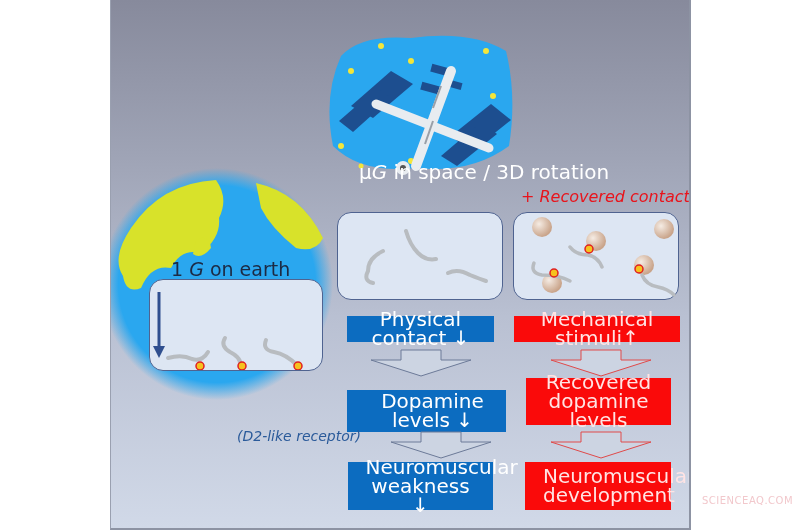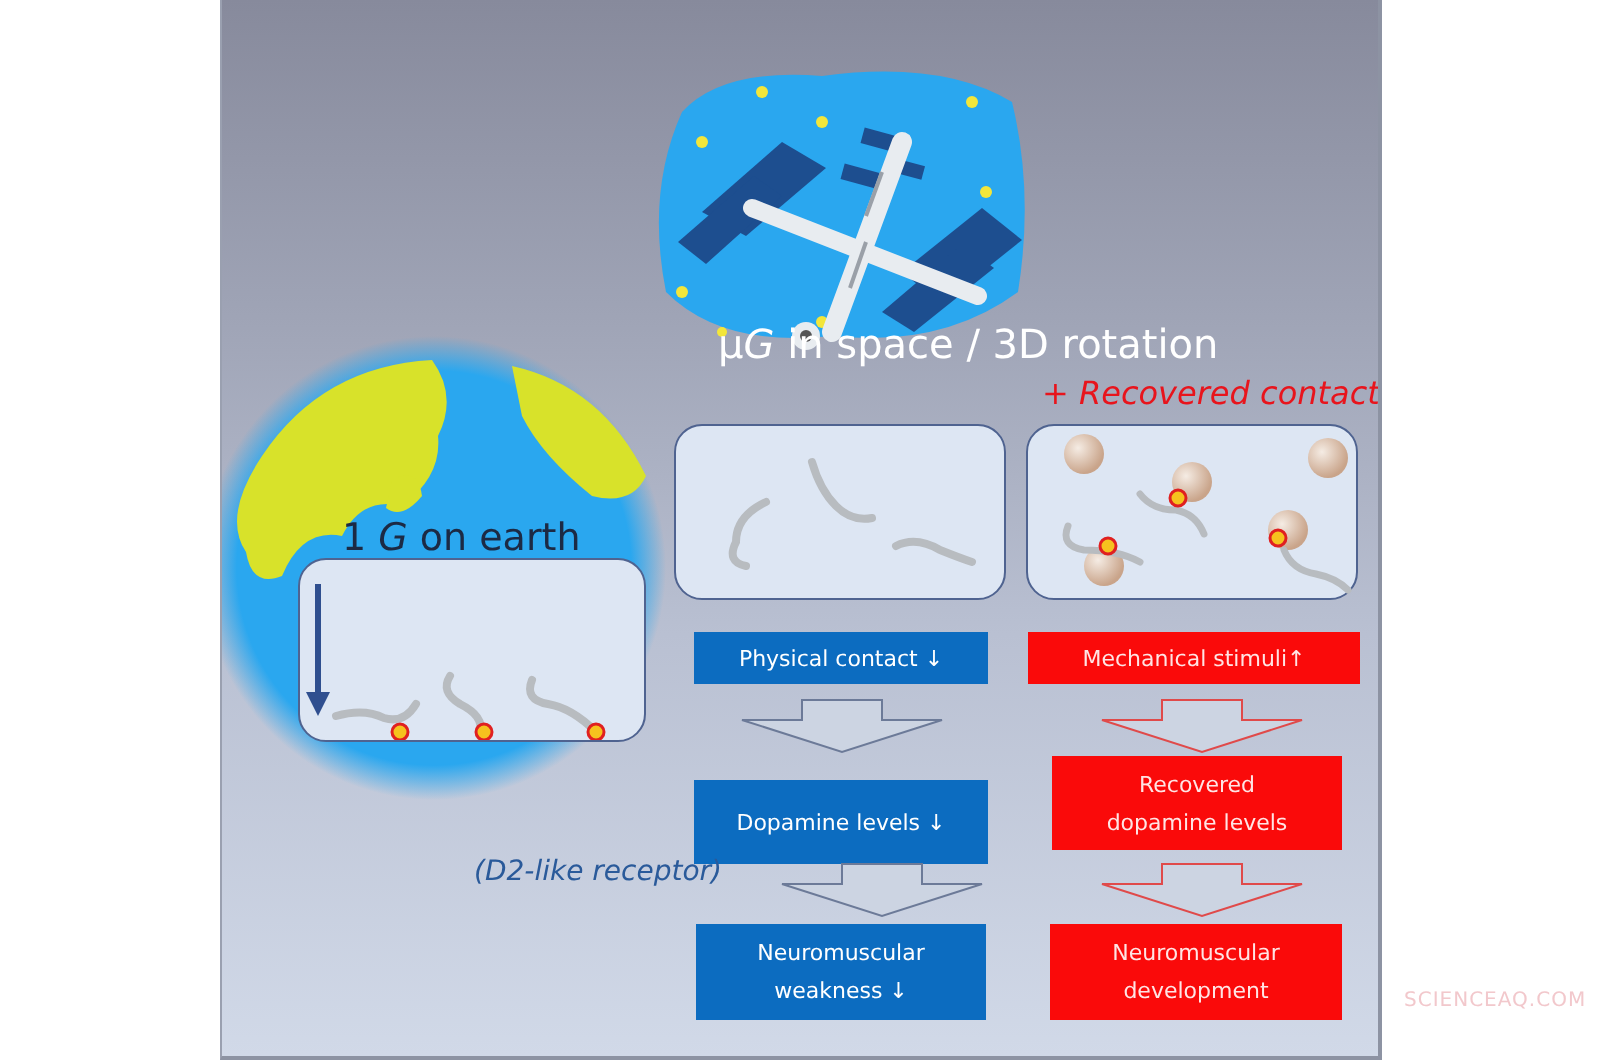--- a/index.html
+++ b/index.html
@@ -14,26 +14,26 @@
   .title-space { left: 248px; top: 160px; color: #ffffff; font-size: 20px; white-space: nowrap; }
   .title-space .mu { color: #ffffff; }
   .title-space i { font-style: italic; }
   .subtitle-contact { left: 410px; top: 187px; color: #e8141c; font-size: 16px; font-style: italic; white-space: nowrap; }
   .earth-label { left: 60px; top: 258px; color: #1c2a44; font-size: 19px; white-space: nowrap; }
   .earth-label i { font-style: italic; }
   .dish { background: #dde6f3; border: 1.5px solid #4f6390; border-radius: 14px; }
   .dish-earth { left: 38px; top: 279px; width: 172px; height: 90px; }
   .dish-space { left: 226px; top: 212px; width: 164px; height: 86px; }
   .dish-contact { left: 402px; top: 212px; width: 164px; height: 86px; }
-  .box { color: #ffffff; font-size: 11px; text-align: center; display: flex; align-items: center; justify-content: center; line-height: 19px; }
+  .box { color: #ffffff; font-size: 20px; text-align: center; display: flex; align-items: center; justify-content: center; line-height: 19px; }
   .blue { background: #0c6cc0; }
   .red { background: #fa0a0a; color: #ffe4e4; }
   .b1 { left: 236px; top: 316px; width: 147px; height: 26px; }
   .r1 { left: 403px; top: 316px; width: 166px; height: 26px; }
-  .b2 { left: 236px; top: 390px; width: 147px; height: 42px; }
+  .b2 { left: 236px; top: 390px; width: 147px; height: 42px; padding-left: 12px; }
   .r2 { left: 415px; top: 378px; width: 145px; height: 47px; }
   .b3 { left: 237px; top: 462px; width: 145px; height: 48px; }
   .r3 { left: 414px; top: 462px; width: 146px; height: 48px; }
   .receptor { left: 126px; top: 428px; color: #2a5a9a; font-size: 14px; font-style: italic; white-space: nowrap; }
   .watermark { left: 702px; top: 495px; color: #f2c8cc; font-size: 10px; letter-spacing: 0.5px; }
 </style>
 </head>
 <body>
 
 <div class="slide">

